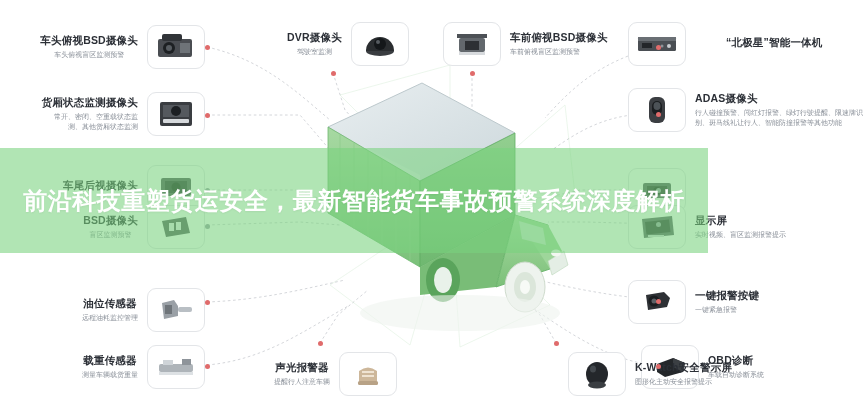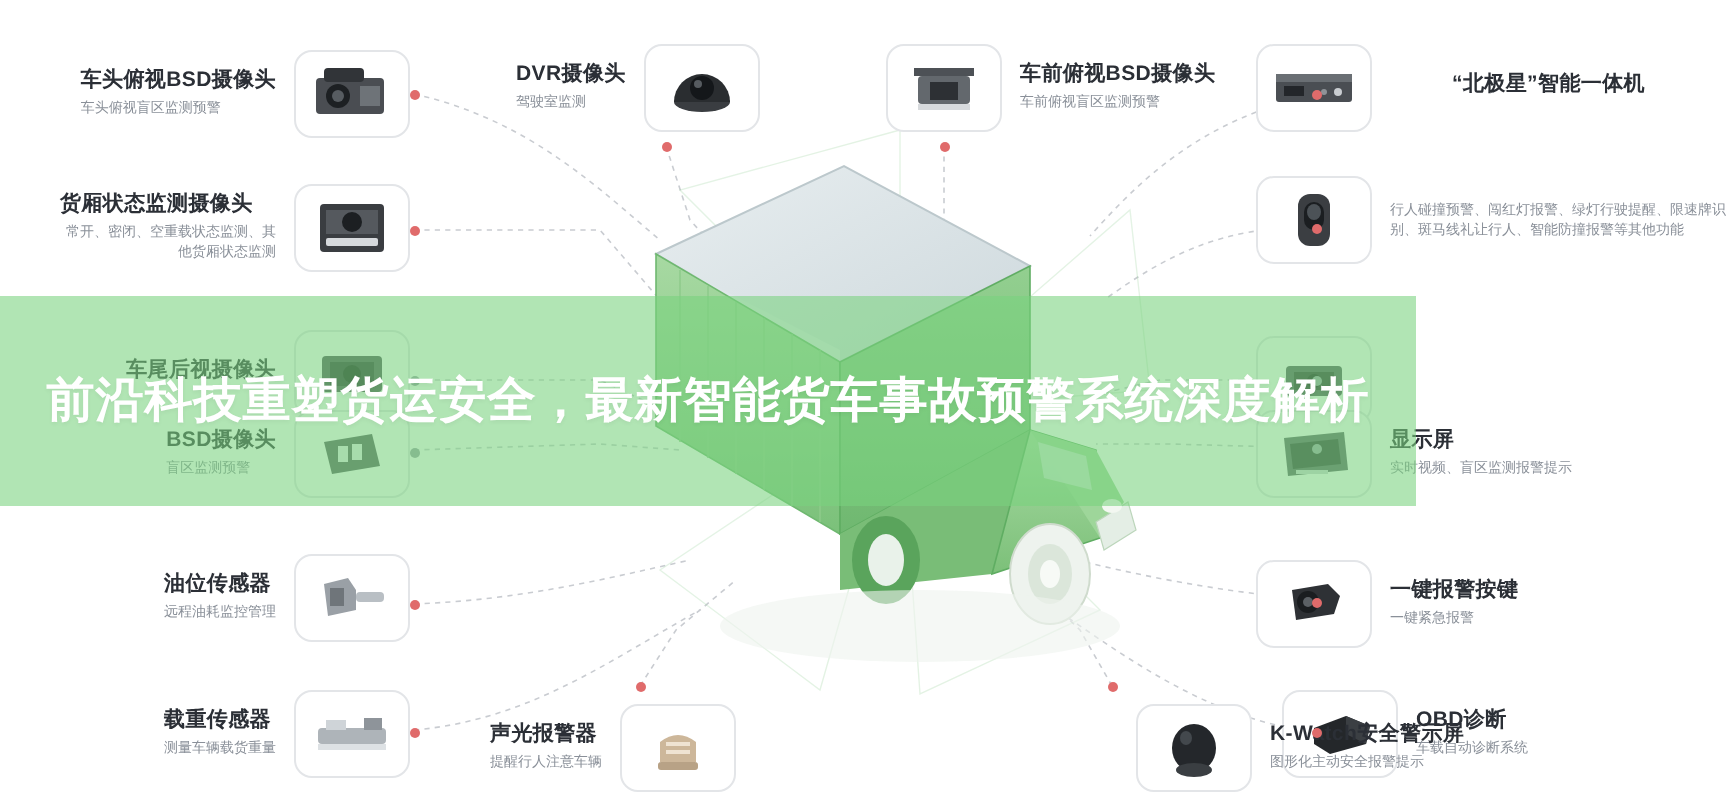--- a/index.html
+++ b/index.html
@@ -22,21 +22,21 @@
     position:absolute; z-index:4; display:flex; align-items:center; gap:9px;
   }
   .item.rev { flex-direction:row-reverse; }
   .thumb {
     width:58px; height:44px; flex:0 0 58px;
     border:1px solid #e3e5e8; border-radius:9px; background:#fff;
     display:flex; align-items:center; justify-content:center;
     overflow:hidden;
   }
   .txt { display:flex; flex-direction:column; }
-  .item.rev .txt { align-items:flex-start; text-align:right; }
+  .item.rev .txt { align-items:center; text-align:right;margin-left:29px; }
   .title {
     font-size:10.5px; font-weight:bold; color:#2b2f36; line-height:1.3;
     white-space:nowrap; letter-spacing:.2px;
   }
   .desc {
     font-size:7px; color:#8a9099; line-height:1.45; margin-top:2px;
     max-width:150px;
   }
   .item.rev .desc { text-align:right; }
 
@@ -211,21 +211,21 @@
         <rect x="23" y="11" width="5" height="8" fill="#e6e9ec"></rect>
       </svg>
     </div>
     <div class="txt">
       <span class="title">BSD摄像头</span>
       <span class="desc">盲区监测预警</span>
     </div>
   </div>
   <div class="dot gray" style="left:205px; top:224px;"></div>
 
-  <div class="item rev" style="left:30px; top:277px; width:175px;">
+  <div class="item rev" style="left:30px; top:288px; width:175px;">
     <div class="thumb">
       <svg width="48" height="32" viewBox="0 0 48 32">
         <path d="M10,9 L22,6 L26,12 L26,22 L12,25 Z" fill="#9aa0a6"></path>
         <rect x="26" y="13" width="14" height="5" rx="2" fill="#b9bfc4"></rect>
         <rect x="13" y="11" width="7" height="9" fill="#6f757a"></rect>
       </svg>
     </div>
     <div class="txt">
       <span class="title">油位传感器</span>
       <span class="desc">远程油耗监控管理</span>
@@ -300,20 +300,21 @@
 
   <div class="item" style="left:628px; top:88px;">
     <div class="thumb">
       <svg width="34" height="34" viewBox="0 0 34 34">
         <rect x="9" y="4" width="16" height="26" rx="6" fill="#3b3e42"></rect>
         <rect x="12" y="8" width="10" height="14" rx="5" fill="#1b1e21"></rect>
         <ellipse cx="17" cy="13" rx="3.5" ry="4" fill="#4c5257"></ellipse>
       </svg>
     </div>
     <div class="txt">
+      <span class="title">ADAS摄像头</span>
       <span class="desc" style="max-width:168px">行人碰撞预警、闯红灯报警、绿灯行驶提醒、限速牌识别、斑马线礼让行人、智能防撞报警等其他功能</span>
     </div>
   </div>
   <div class="dot" style="left:656px; top:112px;"></div>
 
   <div class="item" style="left:628px; top:168px;">
     <div class="thumb">
       <svg width="44" height="30" viewBox="0 0 44 30">
         <rect x="8" y="8" width="28" height="15" rx="2" fill="#4f5459"></rect>
         <rect x="12" y="11" width="20" height="9" fill="#2b2e31"></rect>

